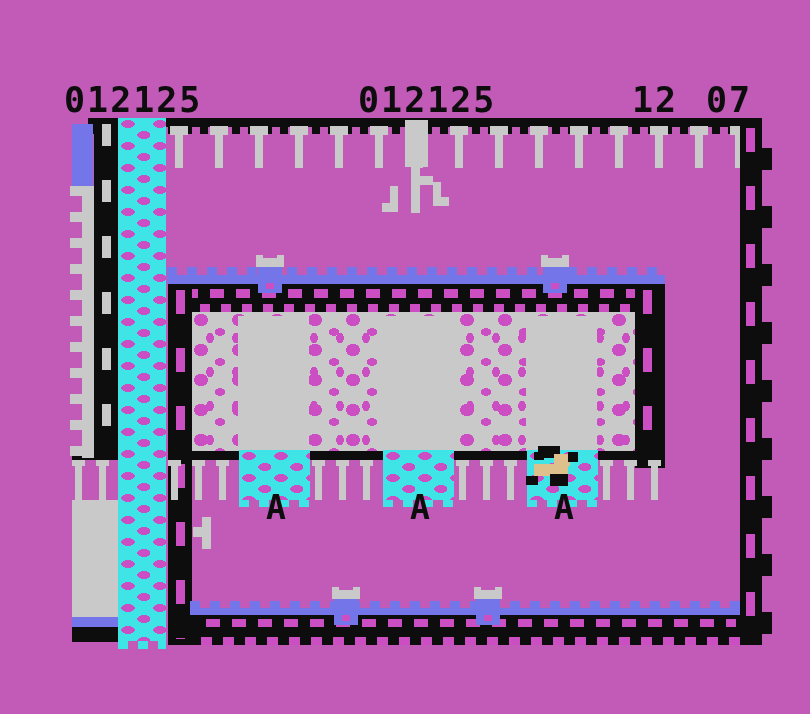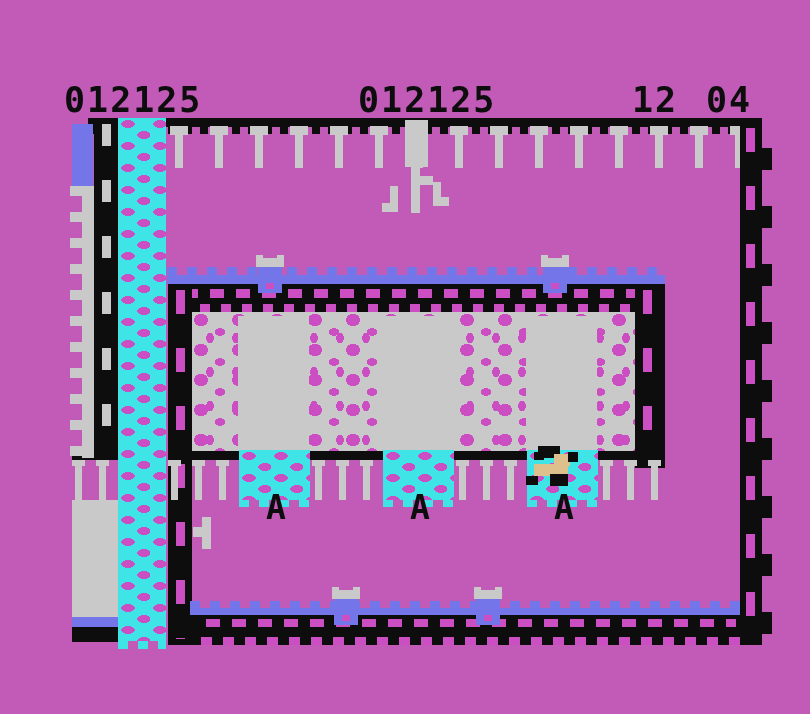--- a/index.html
+++ b/index.html
@@ -187,21 +187,21 @@
   }
 </style>
 </head>
 <body>
 
 <div id="stage">
 
   <span class="hud-num hud-1">012125</span>
   <span class="hud-num hud-2">012125</span>
   <span class="hud-num hud-3">12</span>
-  <span class="hud-num hud-4">04</span>
+  <span class="hud-num hud-4">07</span>
 
   <div class="abs top-line"></div>
 
   <div class="abs comb-caps-top"></div>
   <div class="abs comb-stems-top"></div>
 
   <div class="abs hang-block"></div>
   <div class="abs tp tp-stem"></div>
   <div class="abs tp tp-tab"></div>
   <div class="abs tp tp-lbar"></div>

